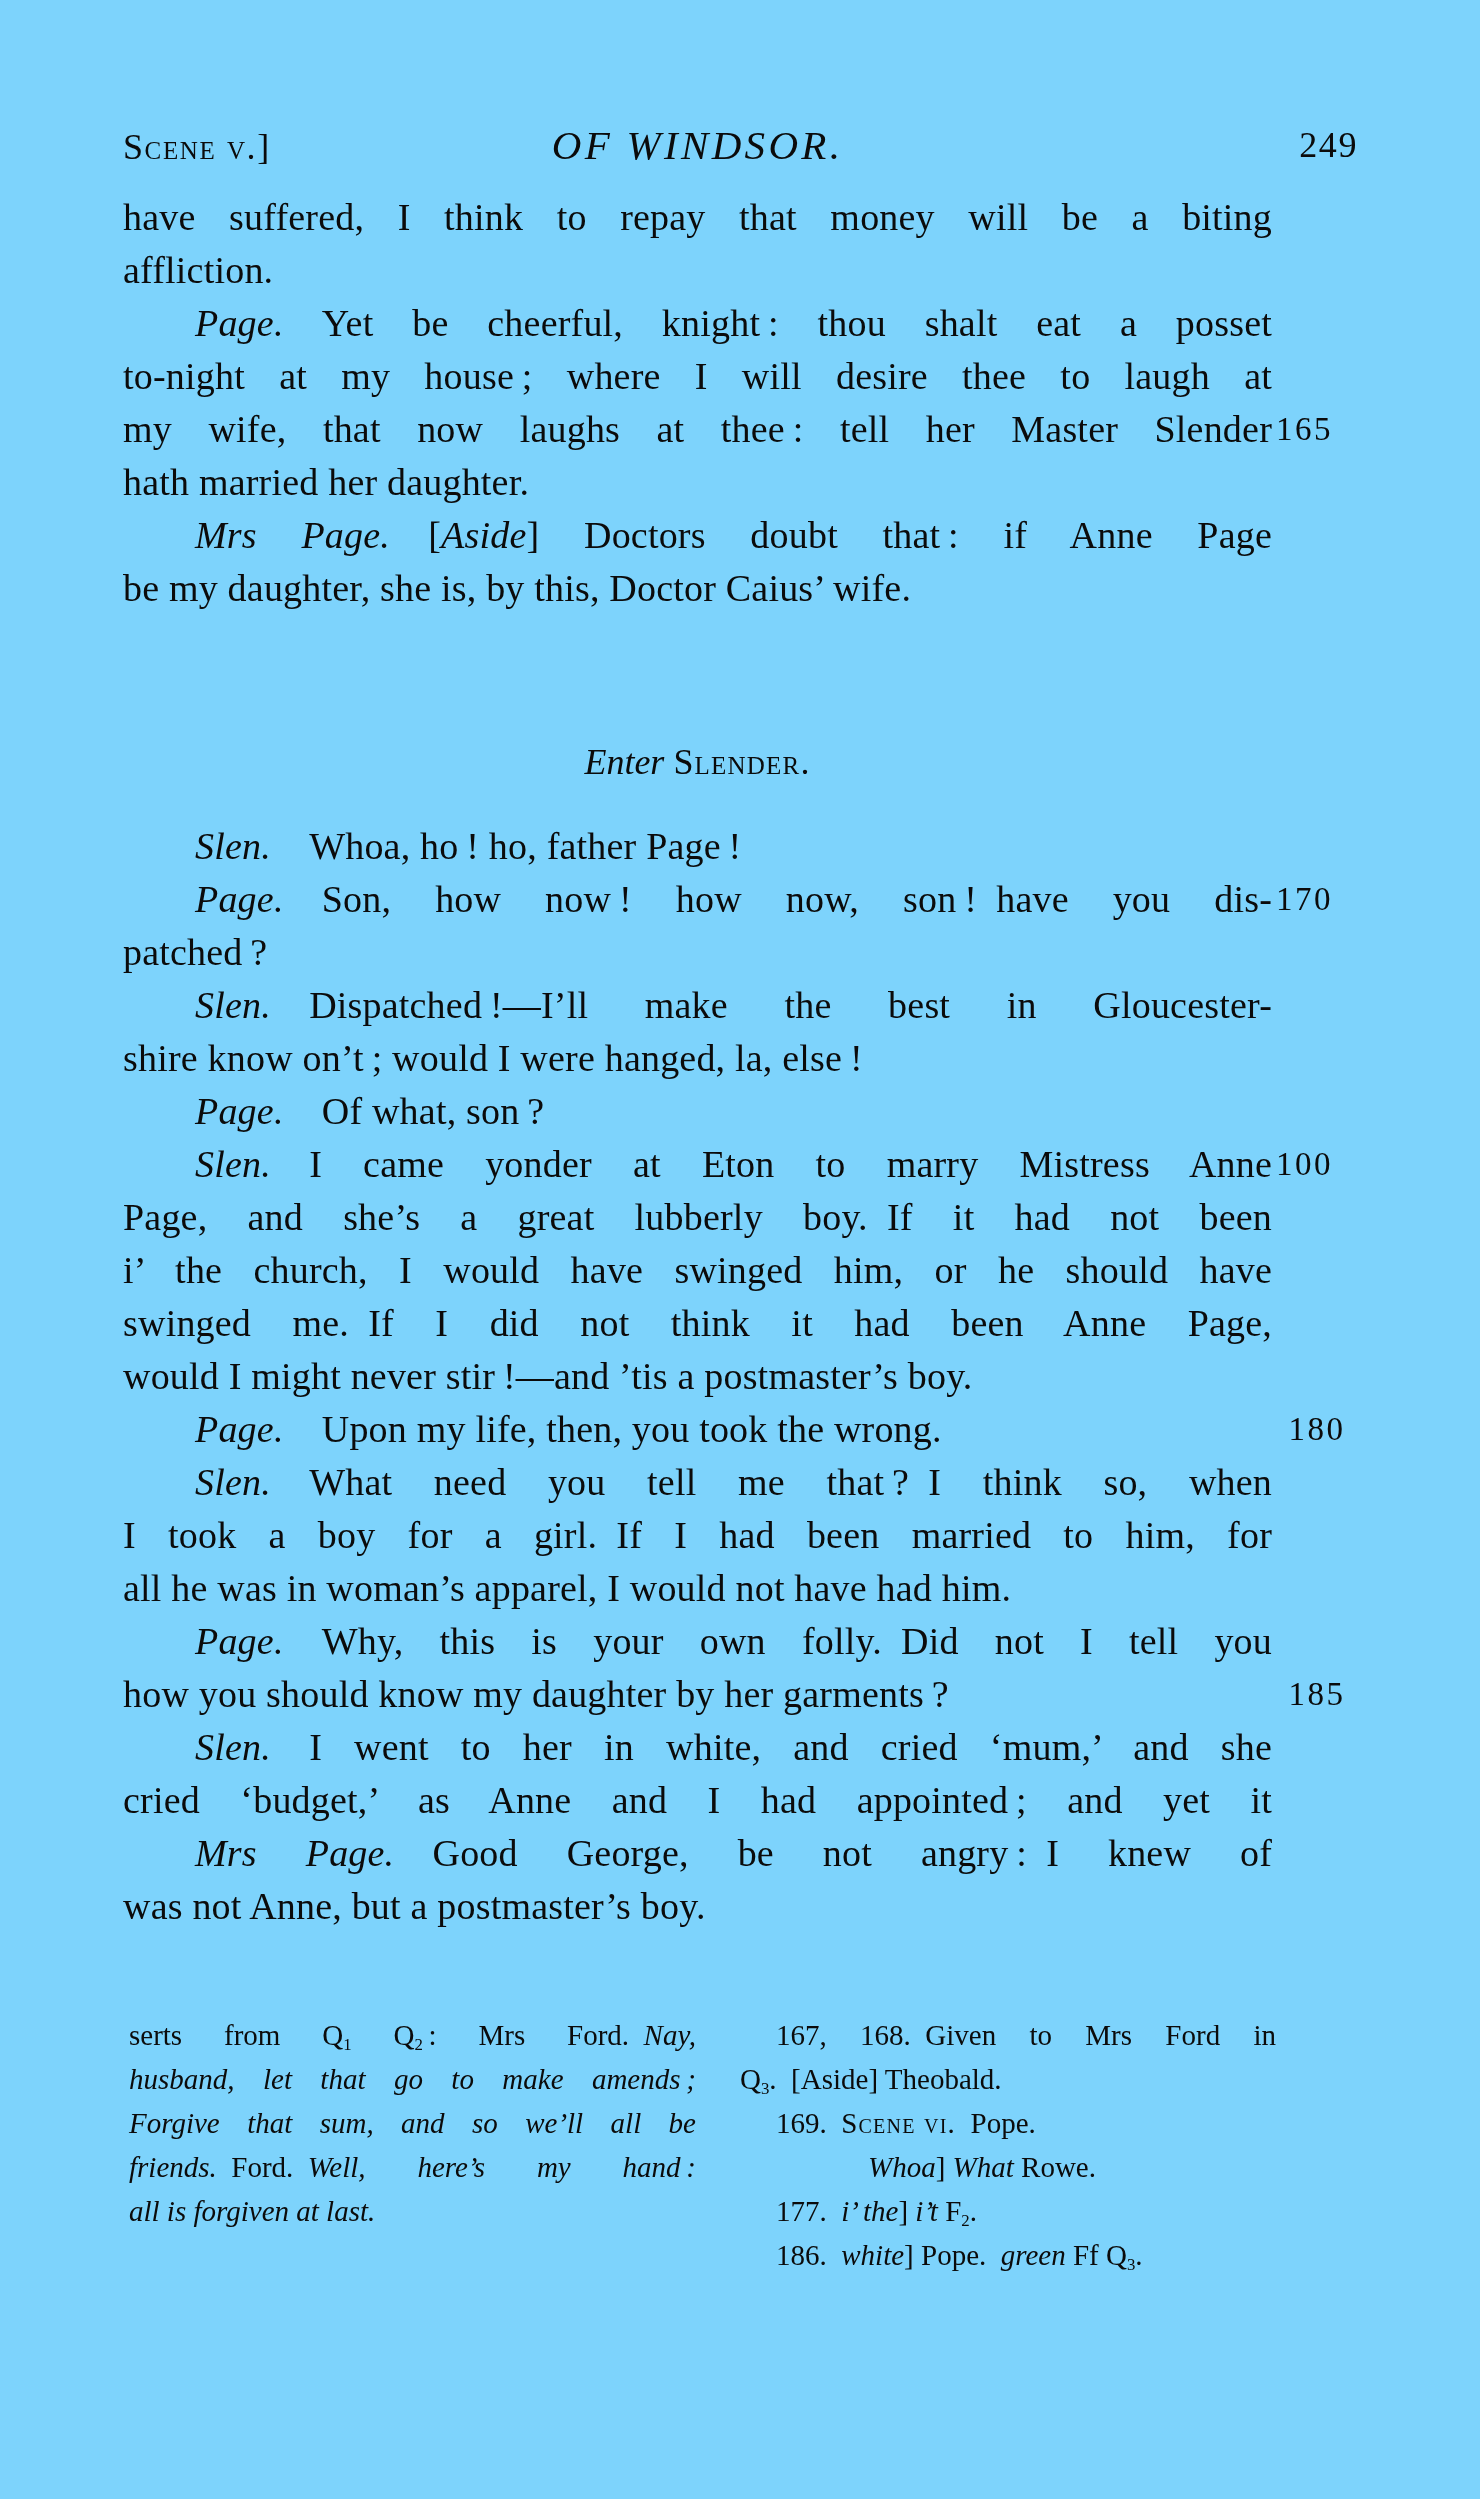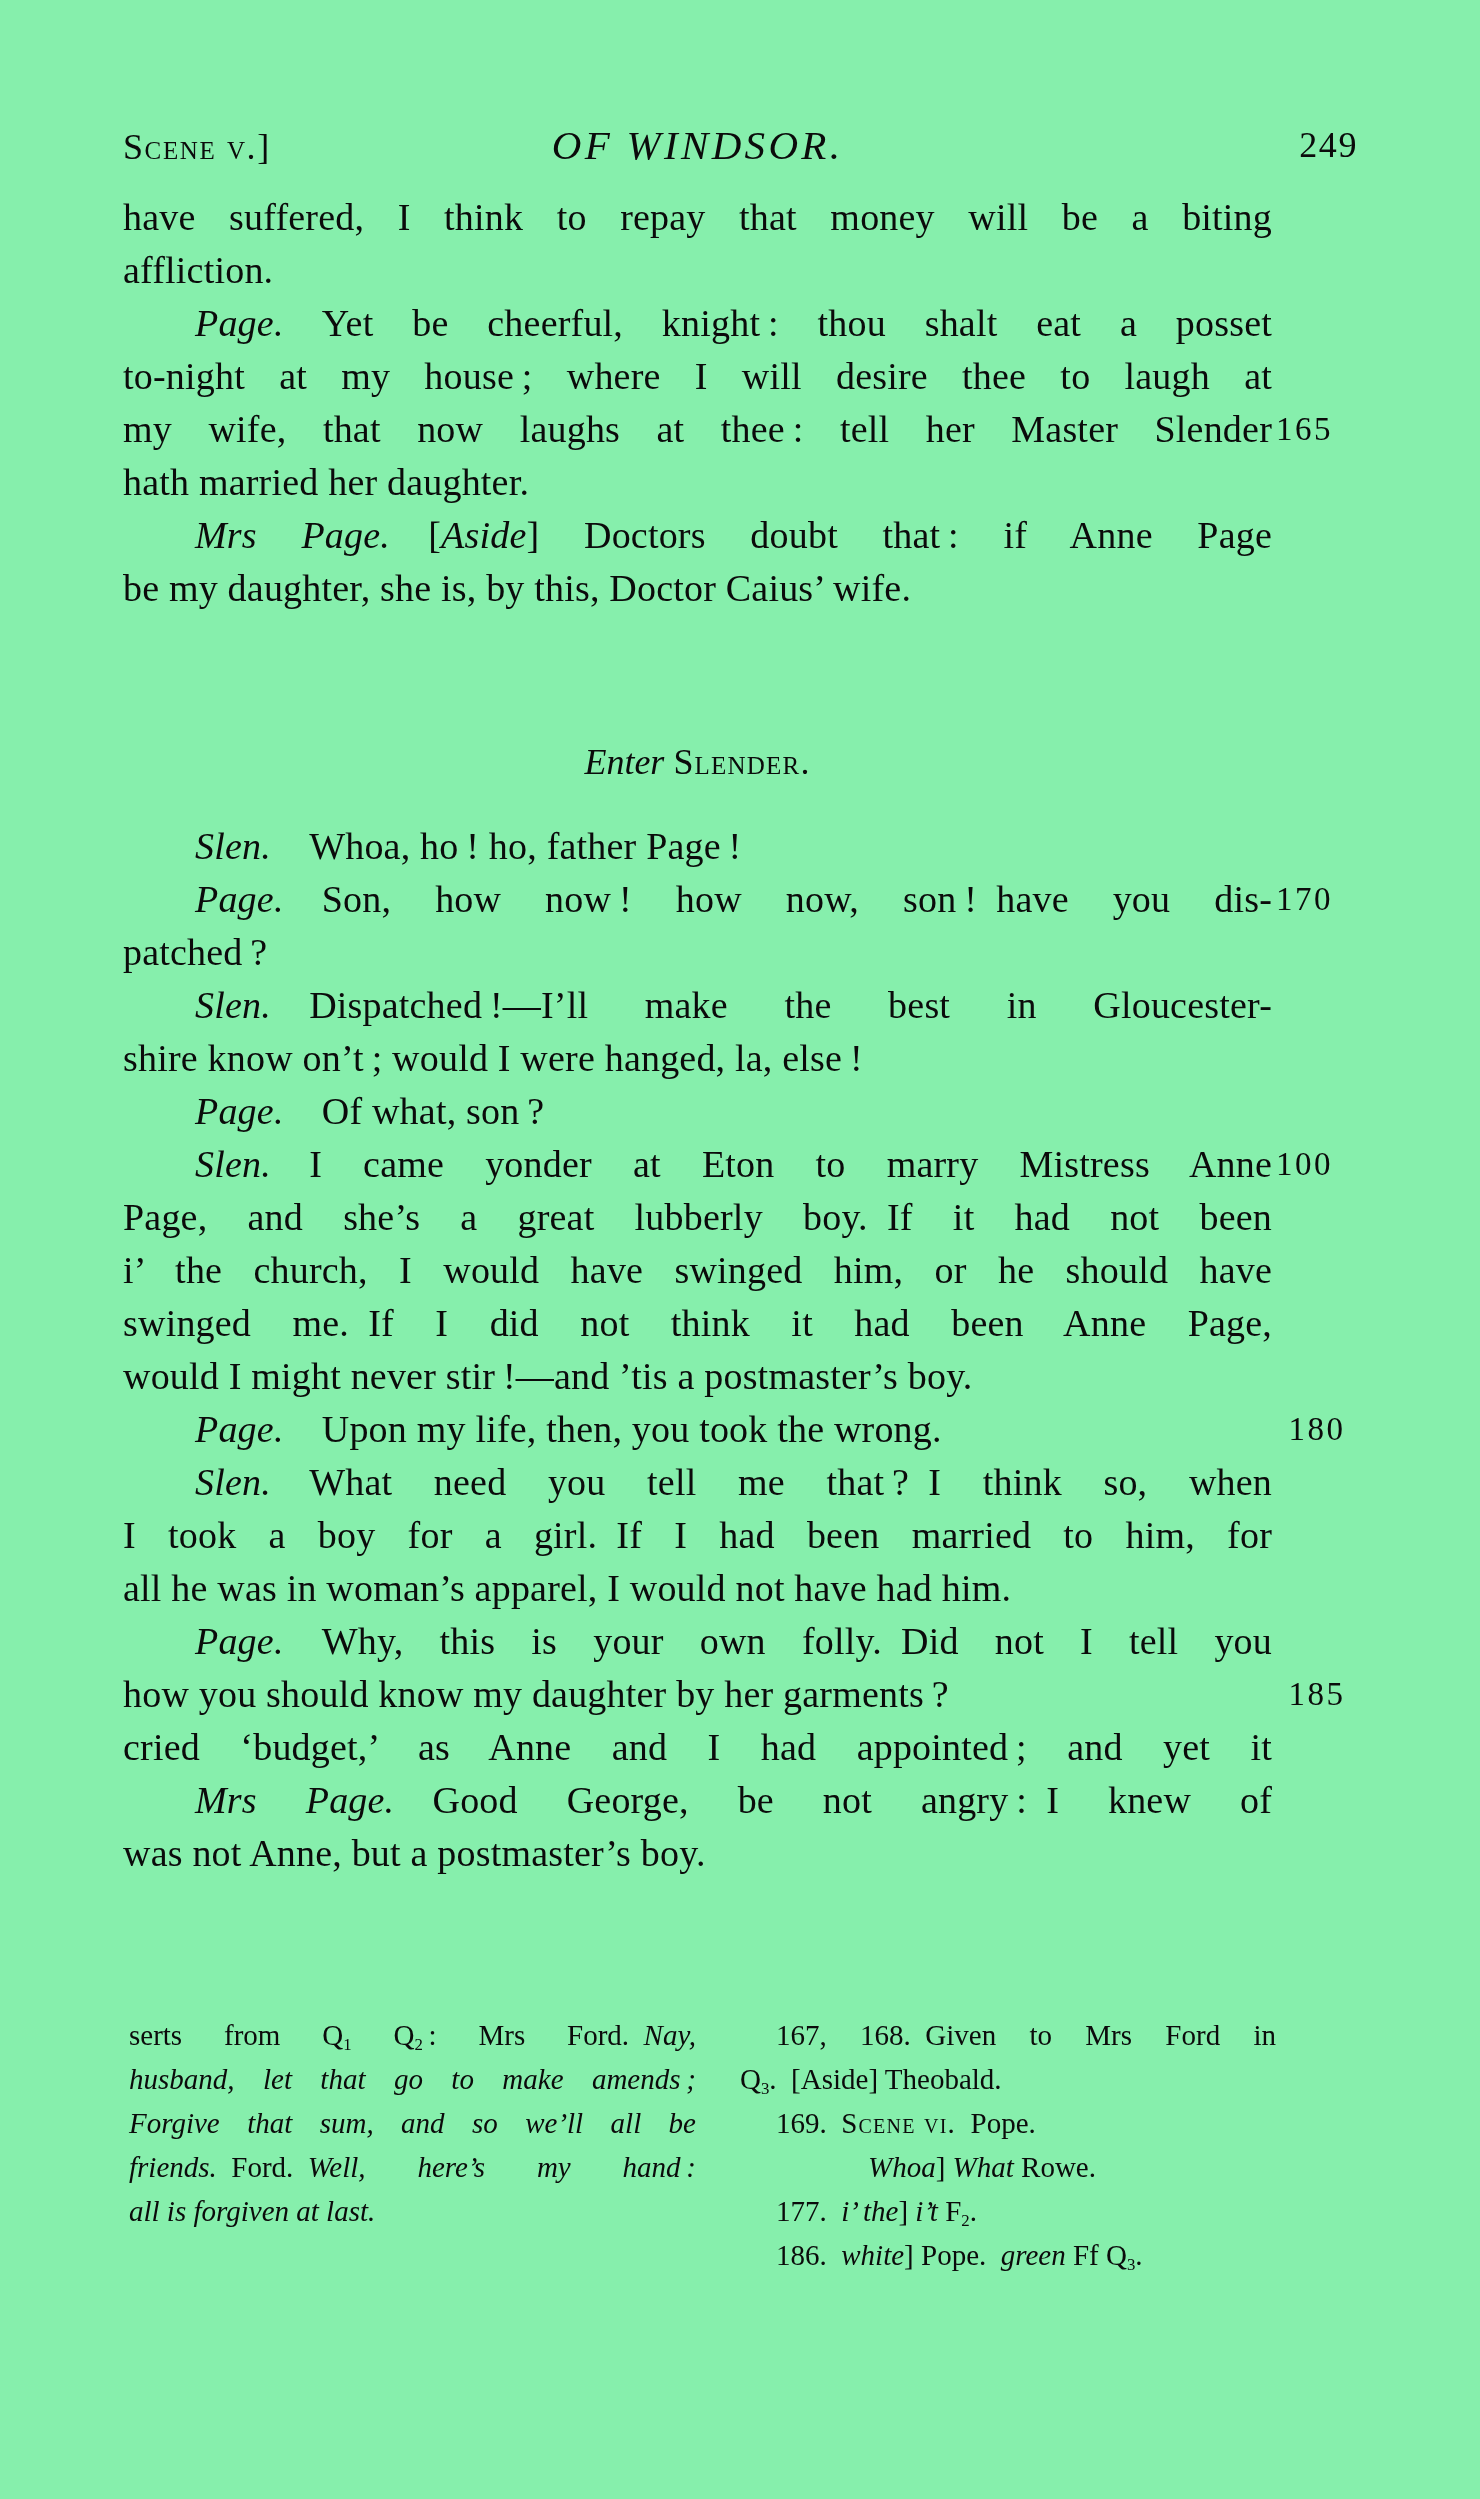--- a/index.html
+++ b/index.html
@@ -1,19 +1,19 @@
 <!DOCTYPE html>
 <html style="font-size:13px"><head>
 <meta charset="utf-8">
 <style>
   html,body{margin:0;padding:0;background:#e8e8e4;}
   .page{
     position:relative;
     width:1481px;height:2500px;
-    background:#86efac;
+    background:#7dd3fc;
     color:#0b0b0b;
     font-family:"Liberation Serif", serif;
     overflow:hidden;
   }
   
   .header{position:absolute;top:121px;left:0;width:100%;height:49px;}
   .scene-label{
     position:absolute;left:123px;top:4.9px;
     font-variant:small-caps;font-size:36px;letter-spacing:1.6px;
   }
@@ -88,20 +88,21 @@
       <div class="line just"><span class="rm">Page, and she’s a great lubberly boy. If it had not been</span></div>
       <div class="line just"><span class="rm">i’ the church, I would have swinged him, or he should have</span></div>
       <div class="line just"><span class="rm">swinged me. If I did not think it had been Anne Page,</span></div>
       <div class="line"><span class="rm">would I might never stir !—and ’tis a postmaster’s boy.</span></div>
       <div class="line ind1"><span class="it">Page.</span><span class="rm"> Upon my life, then, you took the wrong.</span><span class="lnum">180</span></div>
       <div class="line just ind1"><span class="it">Slen.</span><span class="rm"> What need you tell me that ? I think so, when</span></div>
       <div class="line just"><span class="rm">I took a boy for a girl. If I had been married to him, for</span></div>
       <div class="line"><span class="rm">all he was in woman’s apparel, I would not have had him.</span></div>
       <div class="line just ind1"><span class="it">Page.</span><span class="rm"> Why, this is your own folly. Did not I tell you</span></div>
       <div class="line"><span class="rm">how you should know my daughter by her garments ?</span><span class="lnum">185</span></div>
+      <div class="line just ind1"><span class="it">Slen.</span><span class="rm"> I went to her in white, and cried ‘mum,’ and she</span></div>
       <div class="line just"><span class="rm">cried ‘budget,’ as Anne and I had appointed ; and yet it</span></div>
       <div class="line just ind1"><span class="it">Mrs Page.</span><span class="rm"> Good George, be not angry : I knew of</span></div>
       <div class="line"><span class="rm">was not Anne, but a postmaster’s boy.</span></div>
     </div>
 
   <div class="footnotes">
     <div class="fncol" id="fn-left">
         <div class="line just"><span class="rm">serts from Q</span><span class="sub">1</span><span class="rm"> Q</span><span class="sub">2</span><span class="rm"> : Mrs Ford. </span><span class="it">Nay,</span></div>
         <div class="line just"><span class="it">husband, let that go to make amends ;</span></div>
         <div class="line just"><span class="it">Forgive that sum, and so we’ll all be</span></div>

